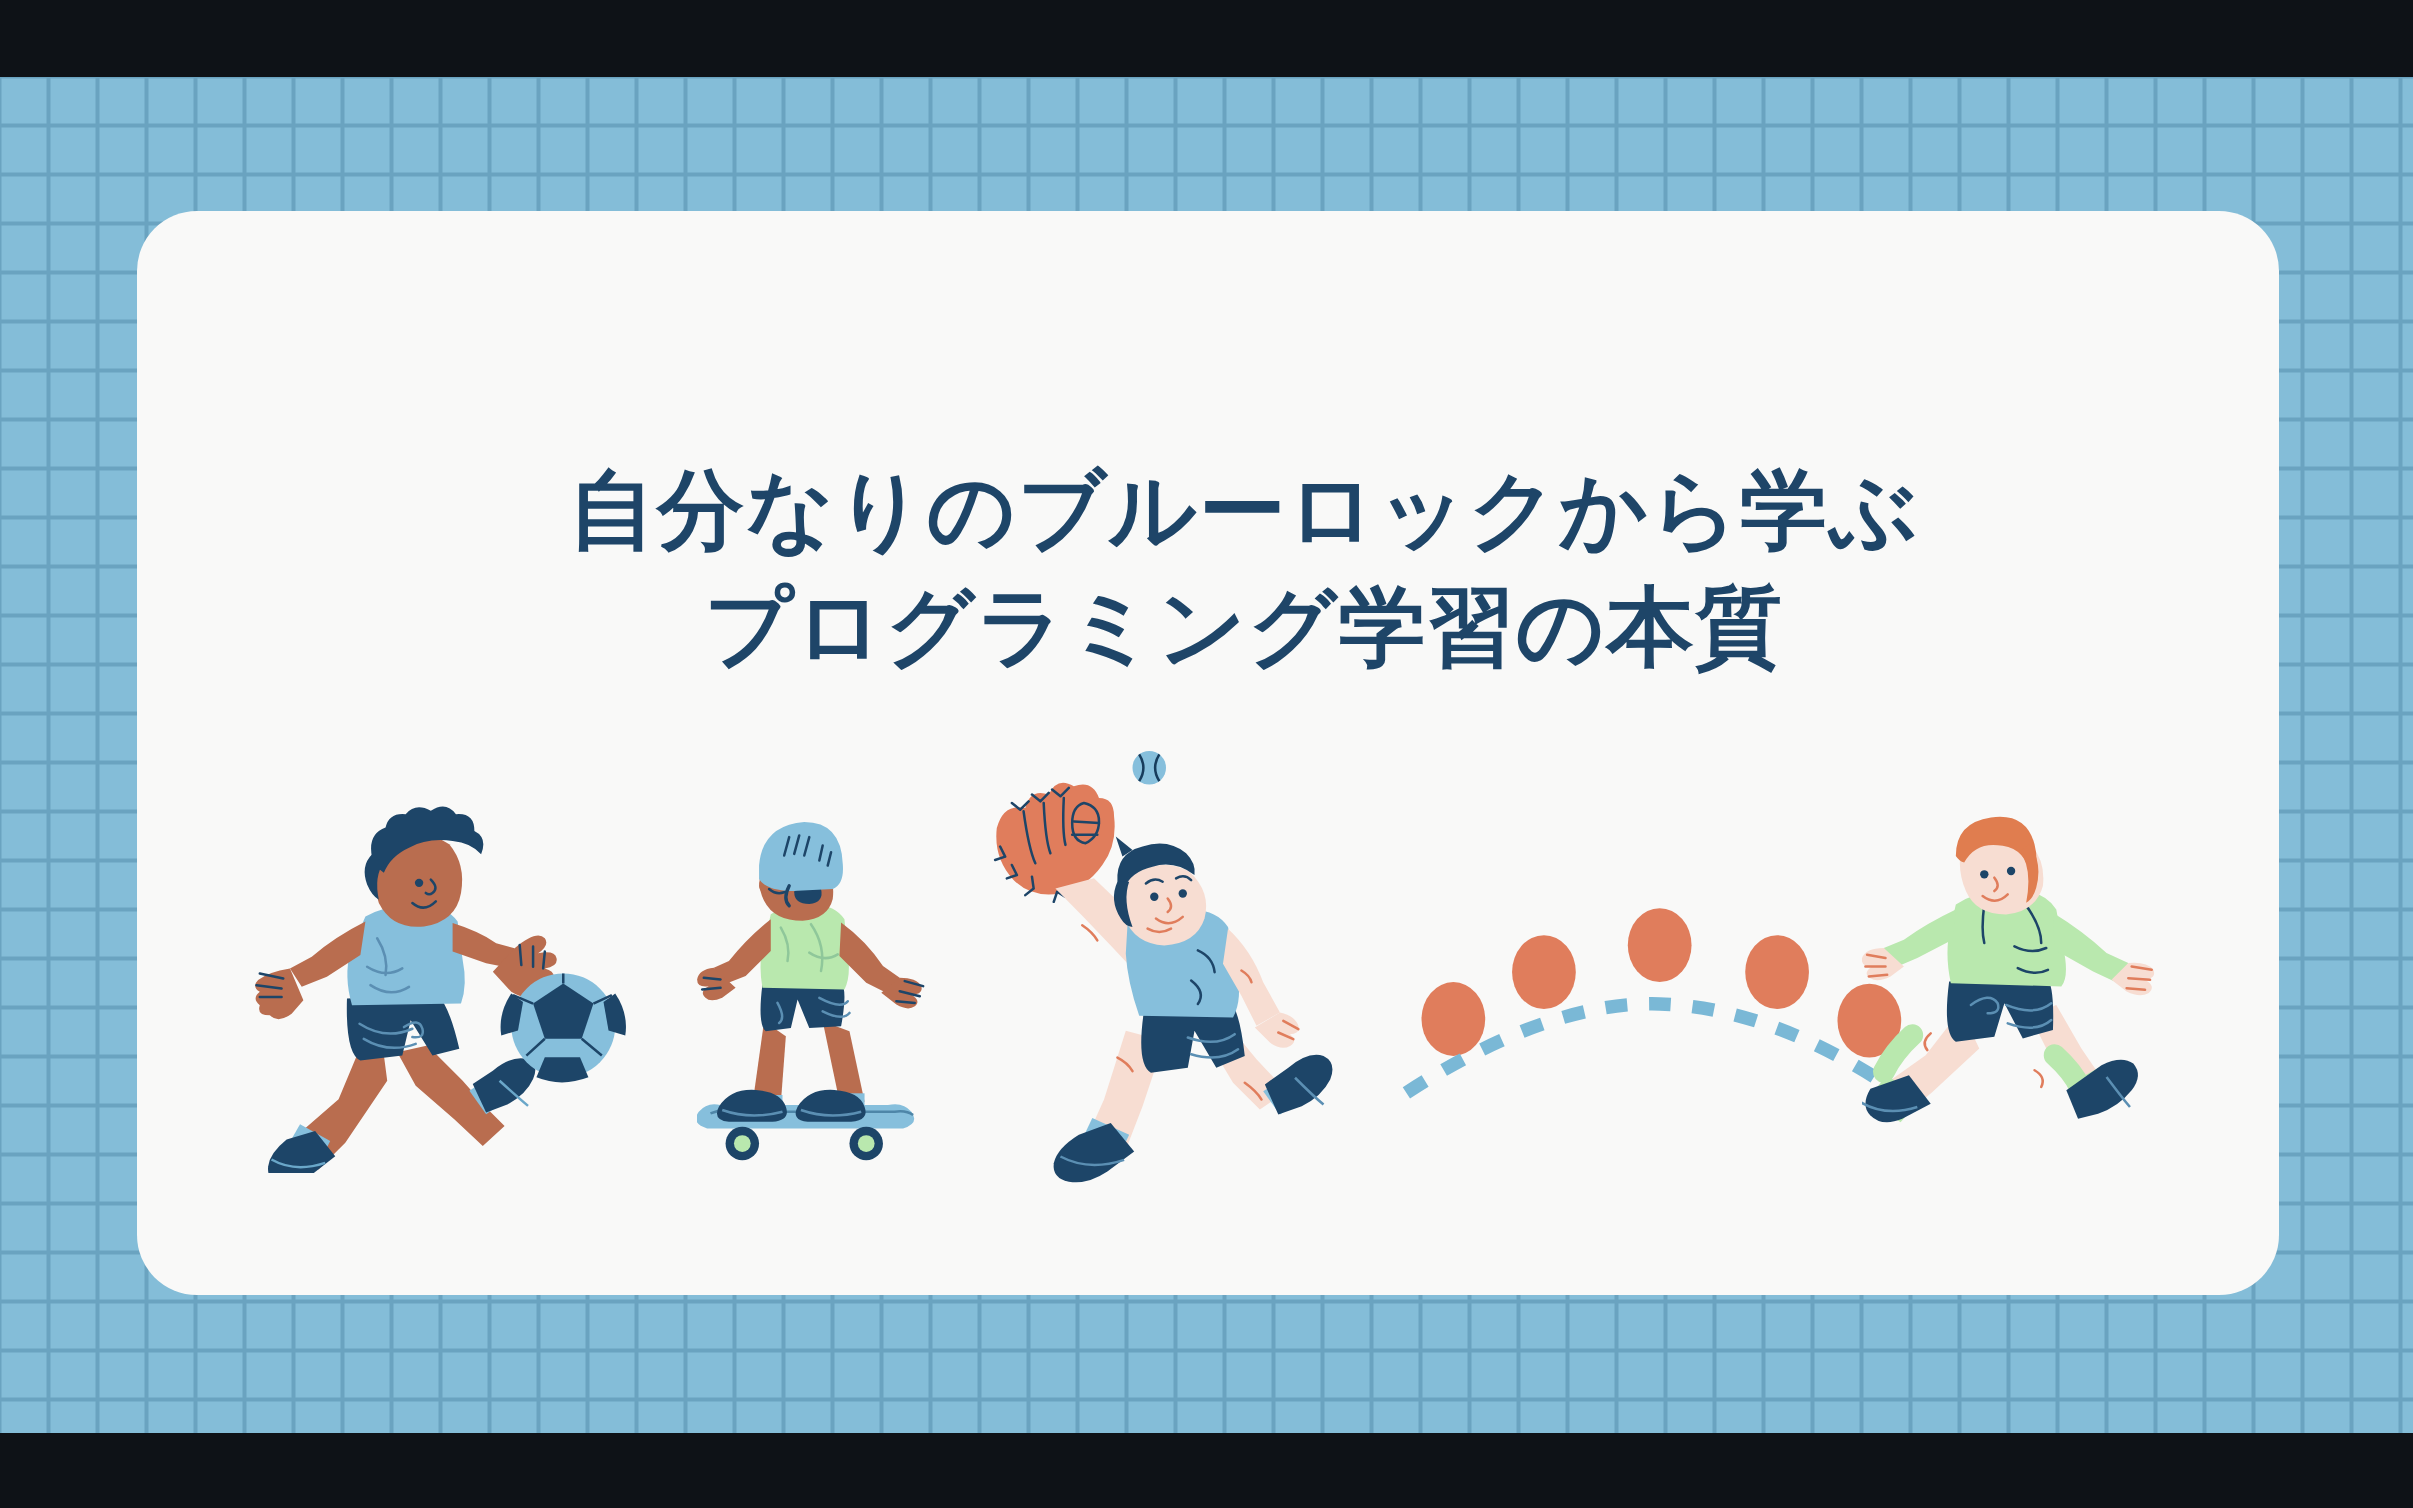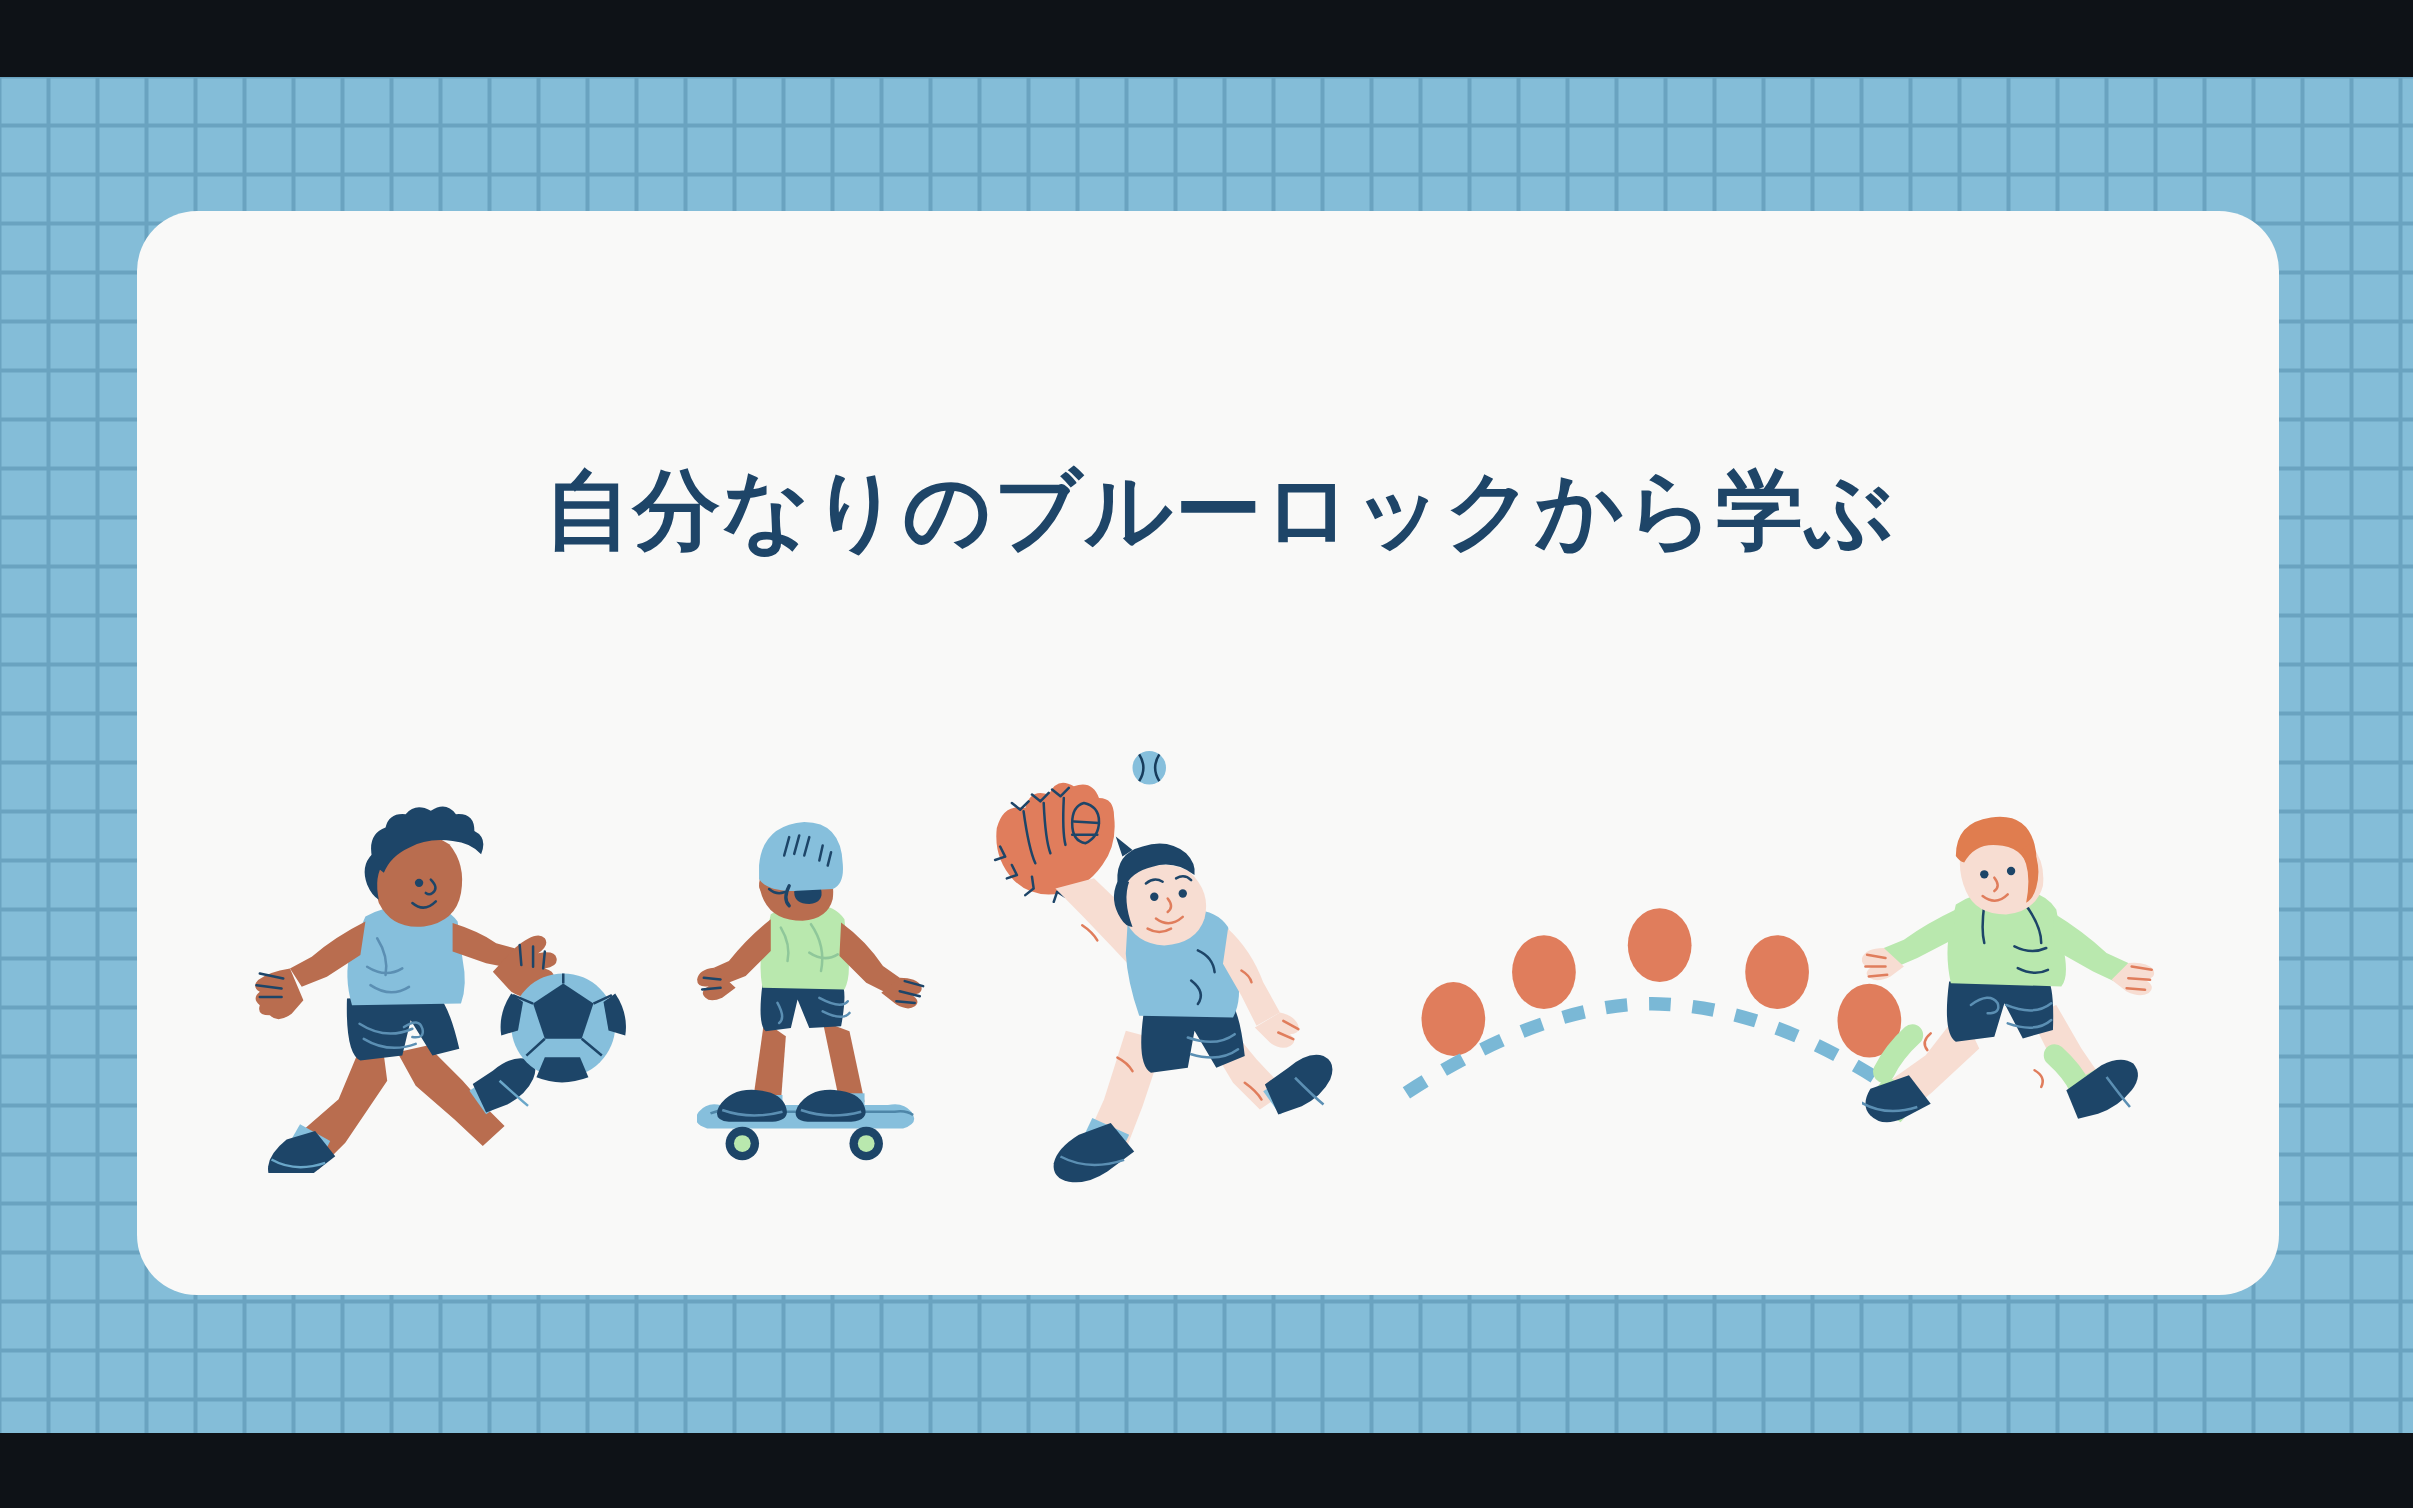--- a/index.html
+++ b/index.html
@@ -59,30 +59,31 @@
     height: 1084px;
     background: #f9f9f8;
     border-radius: 60px;
     z-index: 10;
     overflow: hidden;
   }
 
   
   #title-block {
     position: absolute;
-    left: 12px;
+    left: 0;
     top: 241px;
     width: 100%;
     text-align: center;
     line-height: 1.34;
     color: #1e4568;
     font-size: 87px;
     font-weight: 700;
     letter-spacing: 0.018em;
     font-family: "DejaVu Sans", "Liberation Sans", sans-serif;
+    padding-left: 36px;
   }
   #title-block .t-line { display: block; white-space: nowrap; }
 
   
   #illustration-strip {
     position: absolute;
     left: 0;
     top: 536px;
     width: 2142px;
     height: 548px;
@@ -103,20 +104,21 @@
 <div id="slide-root">
 
   <div class="letterbox top"></div>
 
   <div id="paper-bg"></div>
 
   <div id="card">
 
     <div id="title-block">
       <span class="t-line">自分なりのブルーロックから学ぶ</span>
+      <span class="t-line">プログラミング学習の本質</span>
     </div>
 
     <div id="illustration-strip">
 
       <div class="fig fig-soccer">
         <svg width="394" height="369" viewBox="0 0 470 440">
           <g>
 
             <path d="M148 285 L120 352 L74 392 L56 412 L96 436 L128 404 L178 330 L172 284 Z" fill="#b96d4f"></path>
 

